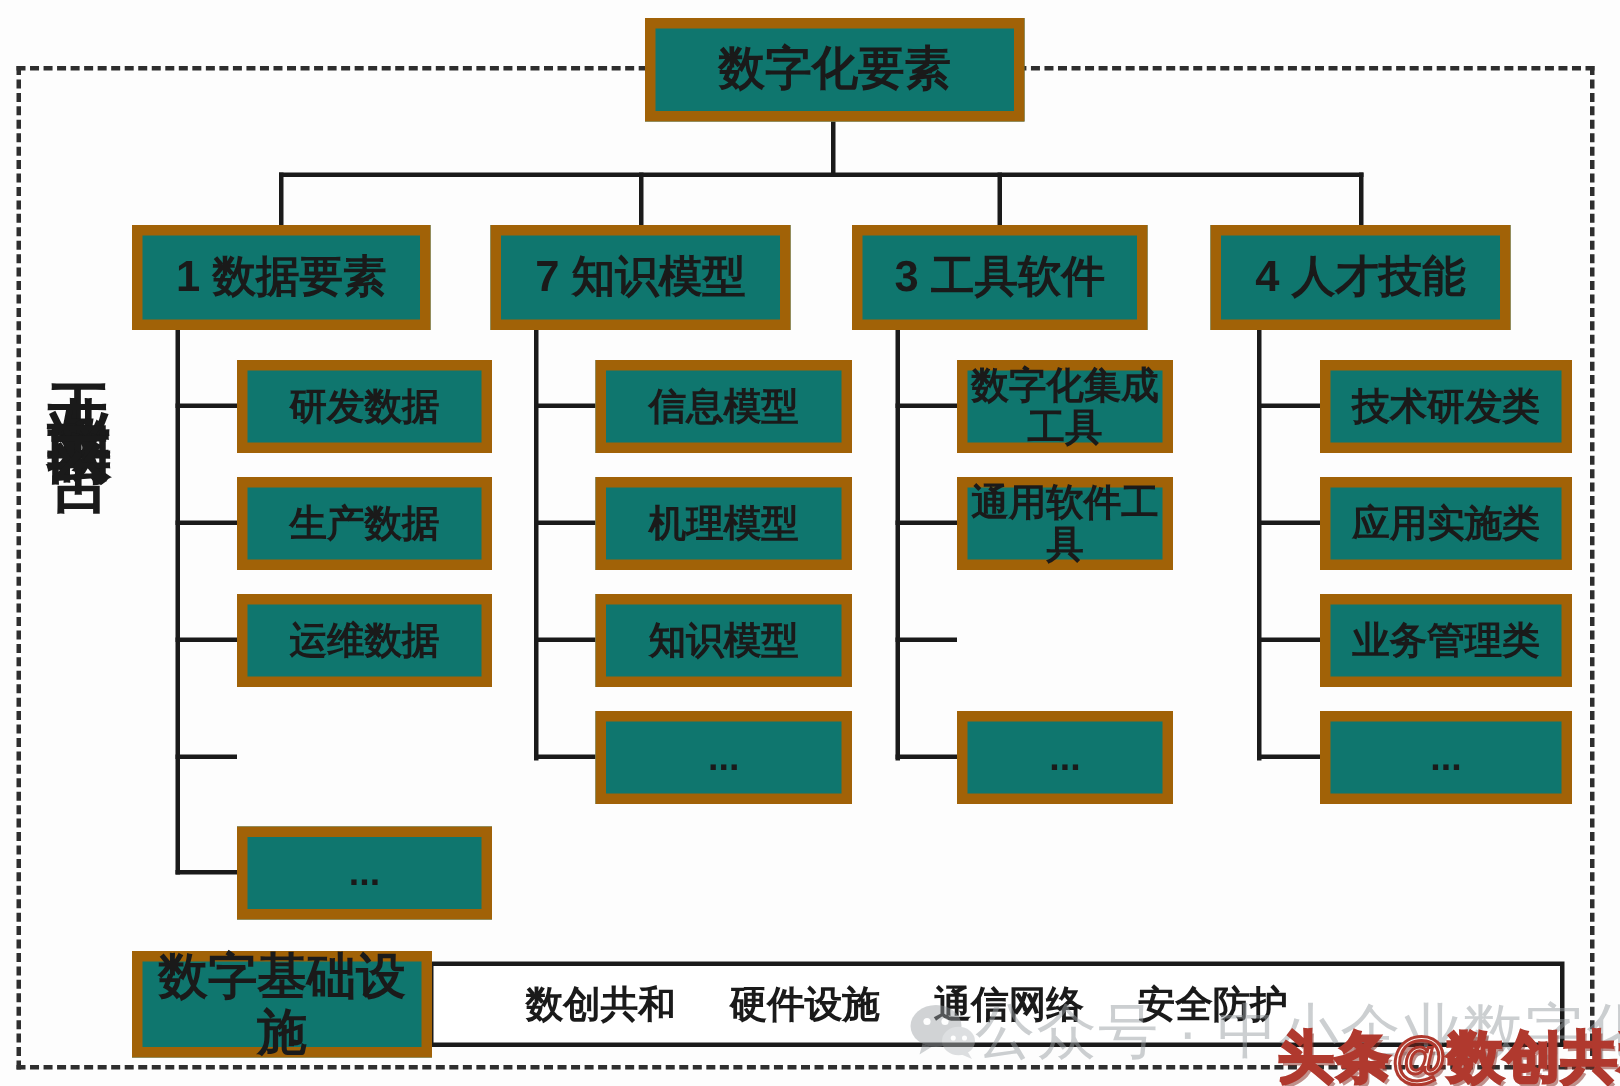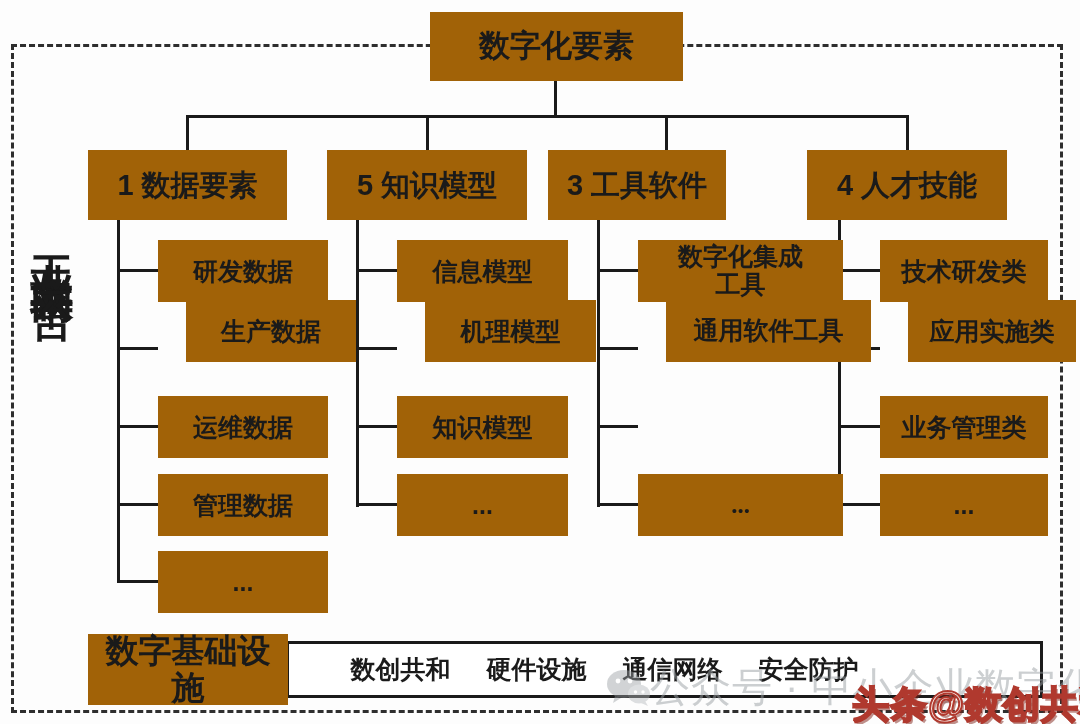--- a/index.html
+++ b/index.html
@@ -9,37 +9,37 @@
     font-family:"Liberation Sans","DejaVu Sans",sans-serif;
     color:#1a1a1a;
   }
   
   .platform-boundary{
     position:absolute;left:11px;top:44px;width:1046px;height:663px;
     border:3px dashed #2e2e2e;z-index:0;background:transparent;
   }
   
   .node{
-    position:absolute;background:#a16207;border:2px solid #a16207;
+    position:absolute;background:#0f766e;border:7px solid #a16207;
     display:flex;align-items:center;justify-content:center;
     text-align:center;box-sizing:border-box;white-space:pre-line;
     line-height:1.12;
   }
   .root{left:430px;top:12px;width:253px;height:69px;font-size:31px;font-weight:700;z-index:4;}
   .hdr{top:150px;height:70px;font-size:29px;font-weight:600;z-index:2;}
   .hdr1{left:88px;width:199px;}
   .hdr2{left:327px;width:200px;}
-  .hdr3{left:548px;width:178px;}
+  .hdr3{left:568px;width:197px;}
   .hdr4{left:807px;width:200px;}
   .child{height:62px;font-size:25px;font-weight:600;z-index:2;}
   .c1{left:158px;width:170px;}
   .c2{left:397px;width:171px;text-align:right;}
-  .c3{left:638px;width:205px;font-family:Liberation Serif, serif;}
+  .c3{left:638px;width:144px;}
   .c4{left:880px;width:168px;}
-  .r1{top:240px;} .r2{top:300px;margin-left:28px;} .r3{top:396px;} .r4{top:474px;} .r5{top:551px;}
+  .r1{top:240px;} .r2{top:318px;} .r3{top:396px;} .r4{top:474px;} .r5{top:551px;}
   
   .line{position:absolute;background:#1a1a1a;z-index:1;}
   
   .platform-label{
     position:absolute;left:24px;top:222px;height:400px;
     writing-mode:vertical-rl;text-orientation:upright;
     font-size:43px;font-weight:700;letter-spacing:7px;z-index:2;
   }
   
   .foundation-label{left:88px;top:634px;width:200px;height:71px;font-size:33px;font-weight:700;z-index:3;}
@@ -100,28 +100,27 @@
   <div class="line" style="left:597px;top:347px;width:41px;height:3px;"></div>
   <div class="line" style="left:597px;top:425px;width:41px;height:3px;"></div>
   <div class="line" style="left:597px;top:503px;width:41px;height:3px;"></div>
 
   <div class="line" style="left:838px;top:269px;width:42px;height:3px;"></div>
   <div class="line" style="left:838px;top:347px;width:42px;height:3px;"></div>
   <div class="line" style="left:838px;top:425px;width:42px;height:3px;"></div>
   <div class="line" style="left:838px;top:503px;width:42px;height:3px;"></div>
 
   <div class="node hdr hdr1">1 数据要素</div>
-  <div class="node hdr hdr2">5 知识模型</div>
+  <div class="node hdr hdr2">7 知识模型</div>
   <div class="node hdr hdr3">3 工具软件</div>
   <div class="node hdr hdr4">4 人才技能</div>
 
   <div class="node child c1 r1">研发数据</div>
   <div class="node child c1 r2">生产数据</div>
   <div class="node child c1 r3">运维数据</div>
-  <div class="node child c1 r4">管理数据</div>
   <div class="node child c1 r5">...</div>
 
   <div class="node child c2 r1">信息模型</div>
   <div class="node child c2 r2">机理模型</div>
   <div class="node child c2 r3">知识模型</div>
   <div class="node child c2 r4">...</div>
 
   <div class="node child c3 r1">数字化集成
 工具</div>
   <div class="node child c3 r2">通用软件工具</div>

